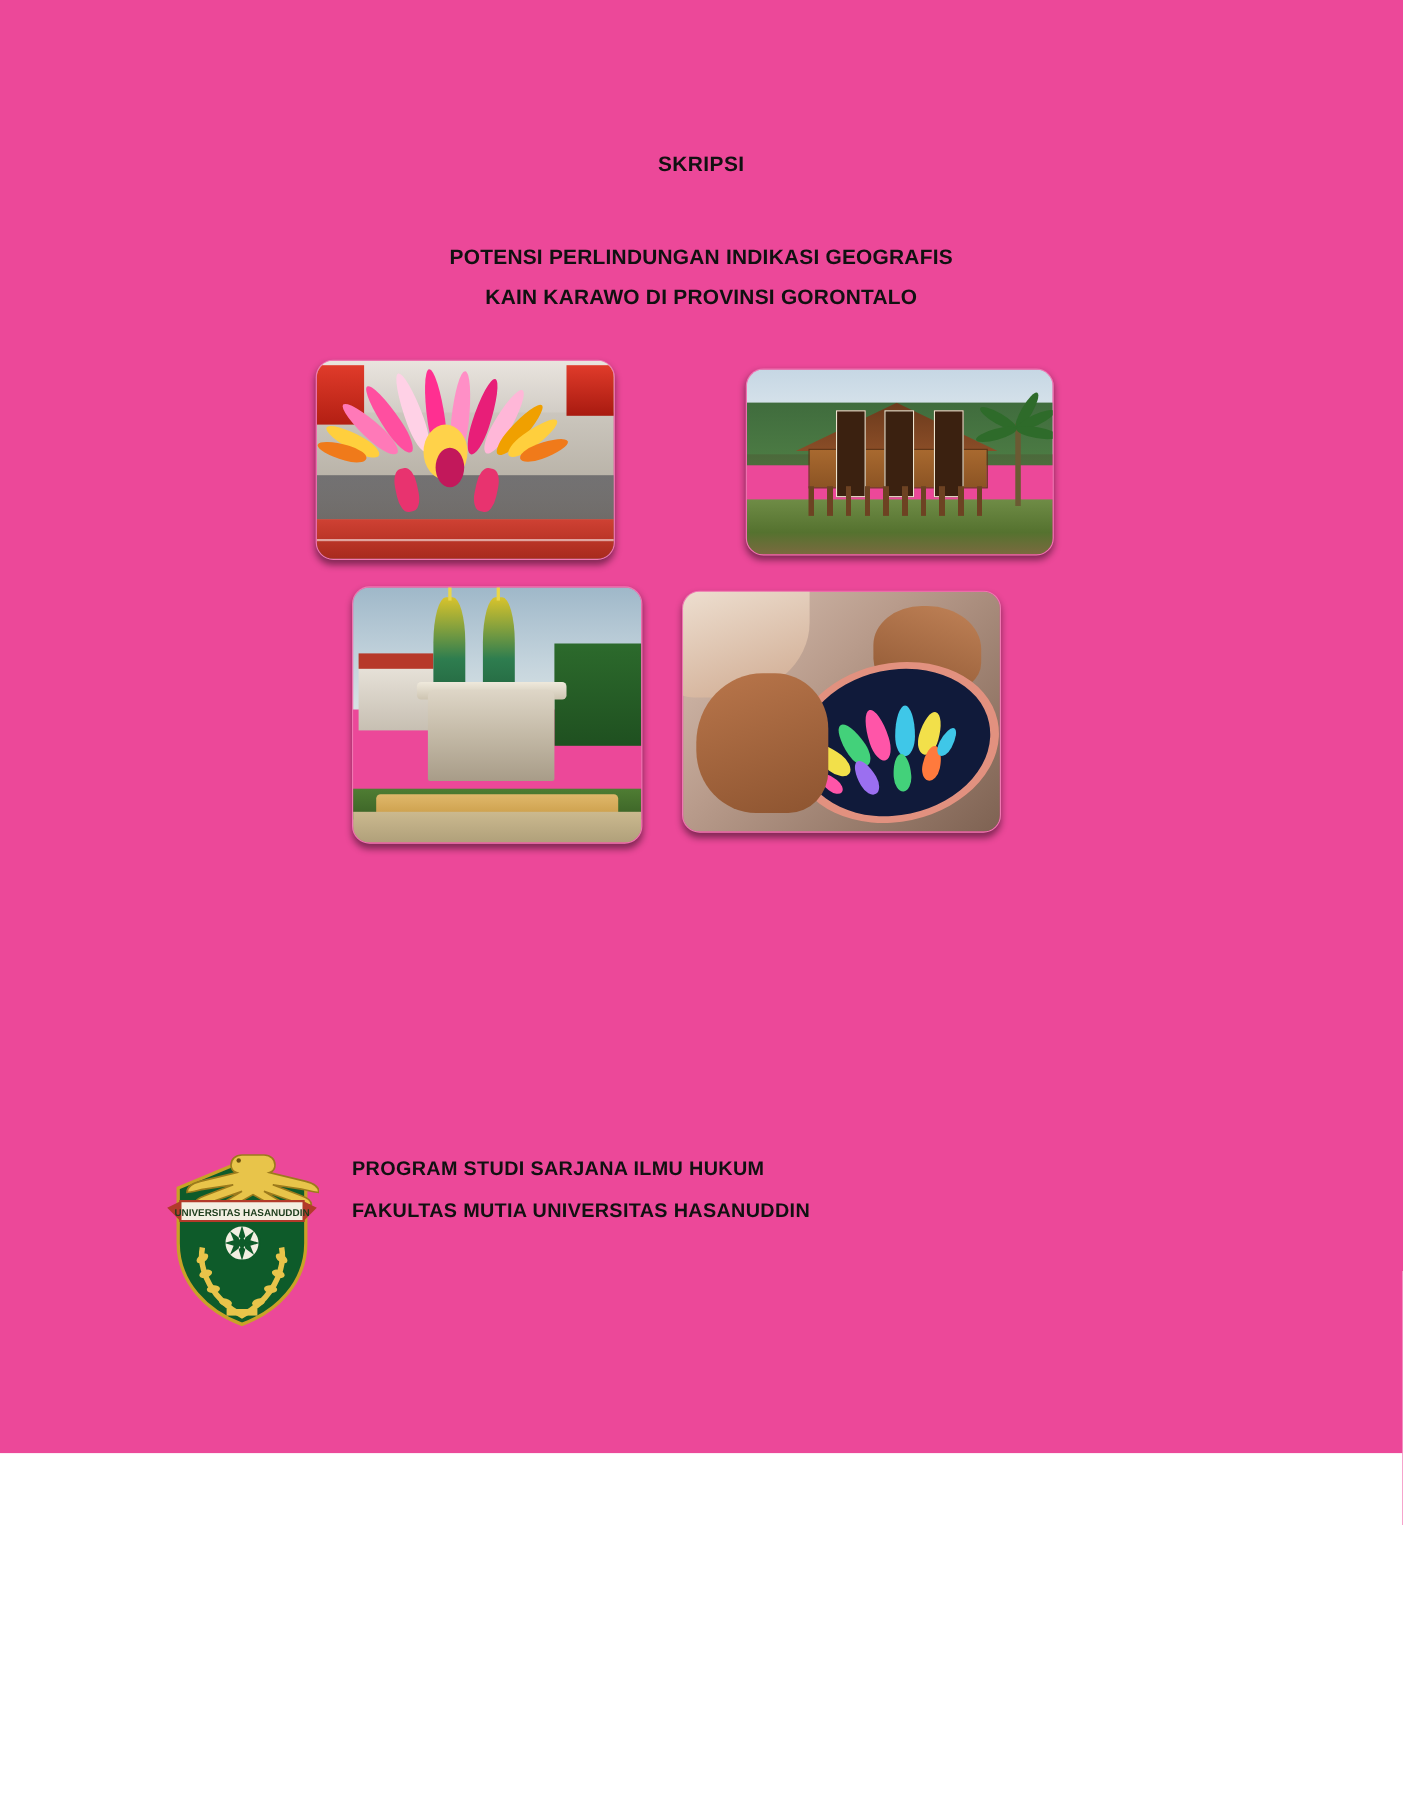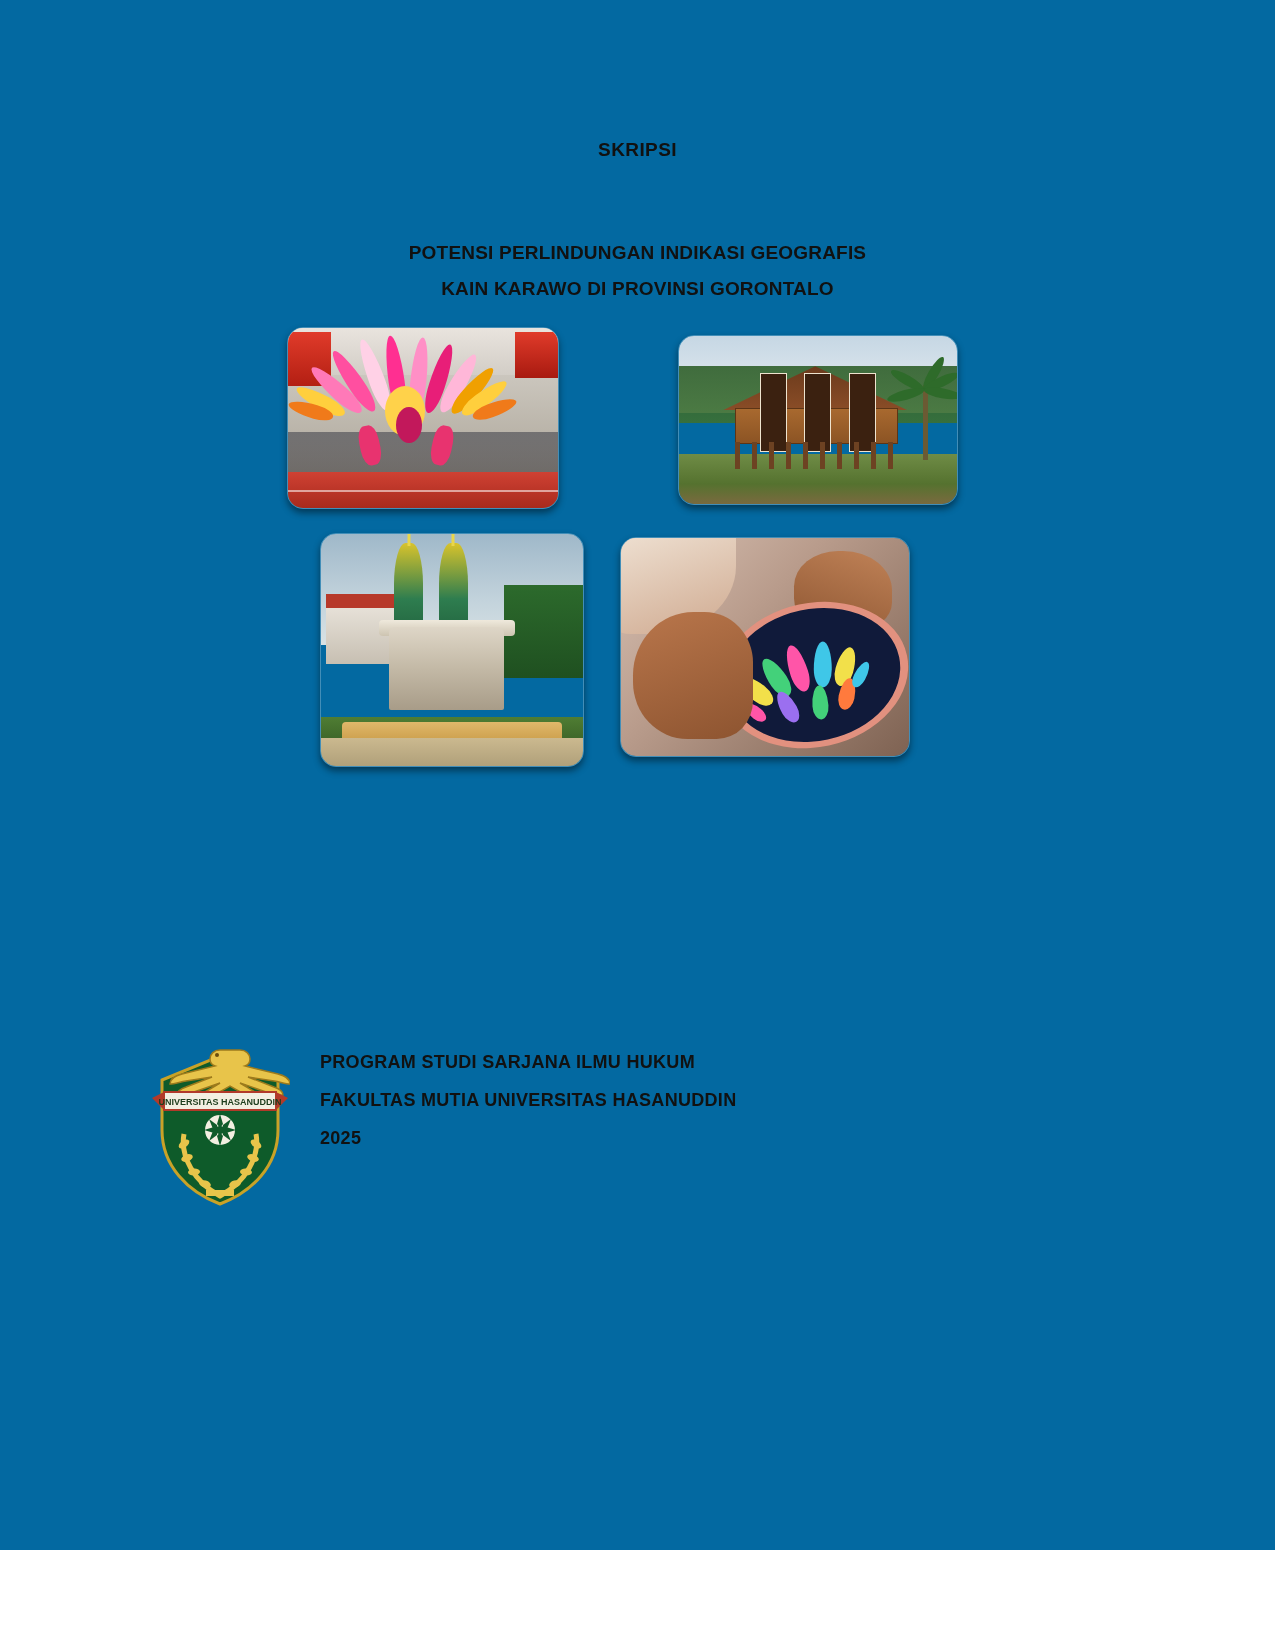--- a/index.html
+++ b/index.html
@@ -9,42 +9,42 @@
   body {
     width: 1275px;
     height: 1650px;
     background: #ffffff;
     font-family: "Liberation Sans", sans-serif;
     overflow: hidden;
   }
   .page {
     position: relative;
     width: 1275px;
-    height: 1550px;
-    background: #0369a1;
+    height: 1321px;
+    background: #ec4899;
     box-sizing: border-box;
   }
 
   
   .title-block {
     position: absolute;
     top: 140px;
     left: 0;
     width: 1275px;
     text-align: center;
     color: #111111;
   }
   .skripsi {
     font-size: 19px;
     font-weight: bold;
     letter-spacing: 0.4px;
     line-height: 1;
   }
   .main-title {
-    margin-top: 76px;
+    margin-top: 58px;
     font-size: 19px;
     font-weight: bold;
     line-height: 36px;
     letter-spacing: 0.2px;
   }
 
   
   .photos {
     position: absolute;
     top: 325px;
@@ -446,18 +446,17 @@
           <ellipse cx="85" cy="150" rx="6" ry="3.5" transform="rotate(-15 85 150)"></ellipse>
         </g>
 
         <path d="M56 156 h28 v6 h-28 z" fill="#e8c44a"></path>
       </svg>
     </div>
 
     <div class="inst-lines">
       <div>PROGRAM STUDI SARJANA ILMU HUKUM</div>
       <div>FAKULTAS MUTIA UNIVERSITAS HASANUDDIN</div>
-      <div>2025</div>
     </div>
 
   </div>
 
 </div>
 
 </body></html>

